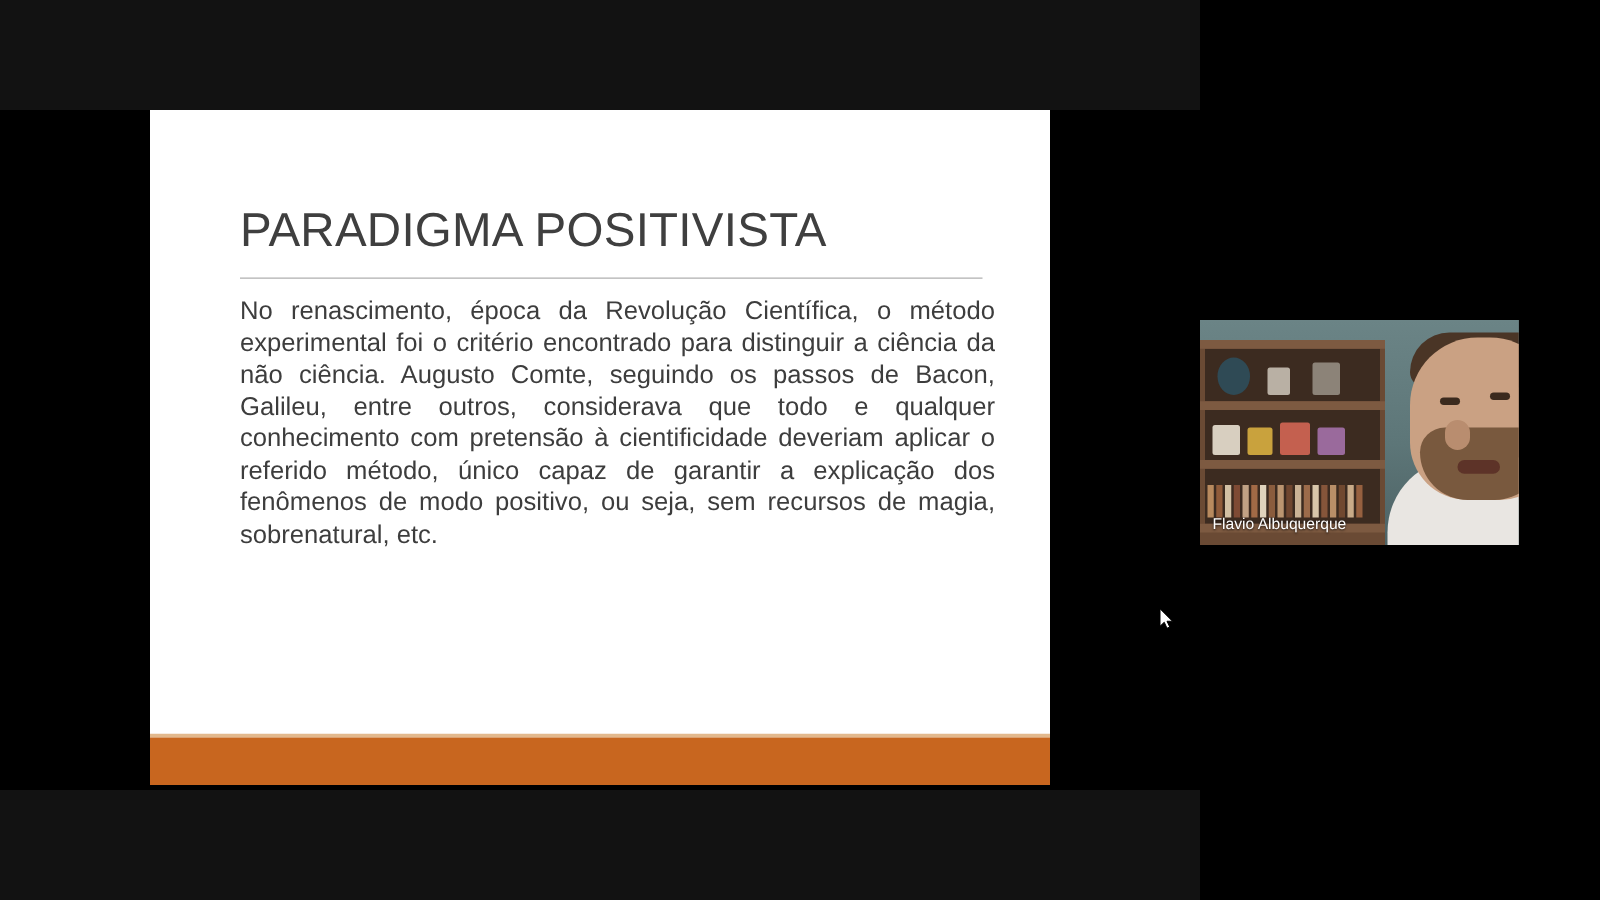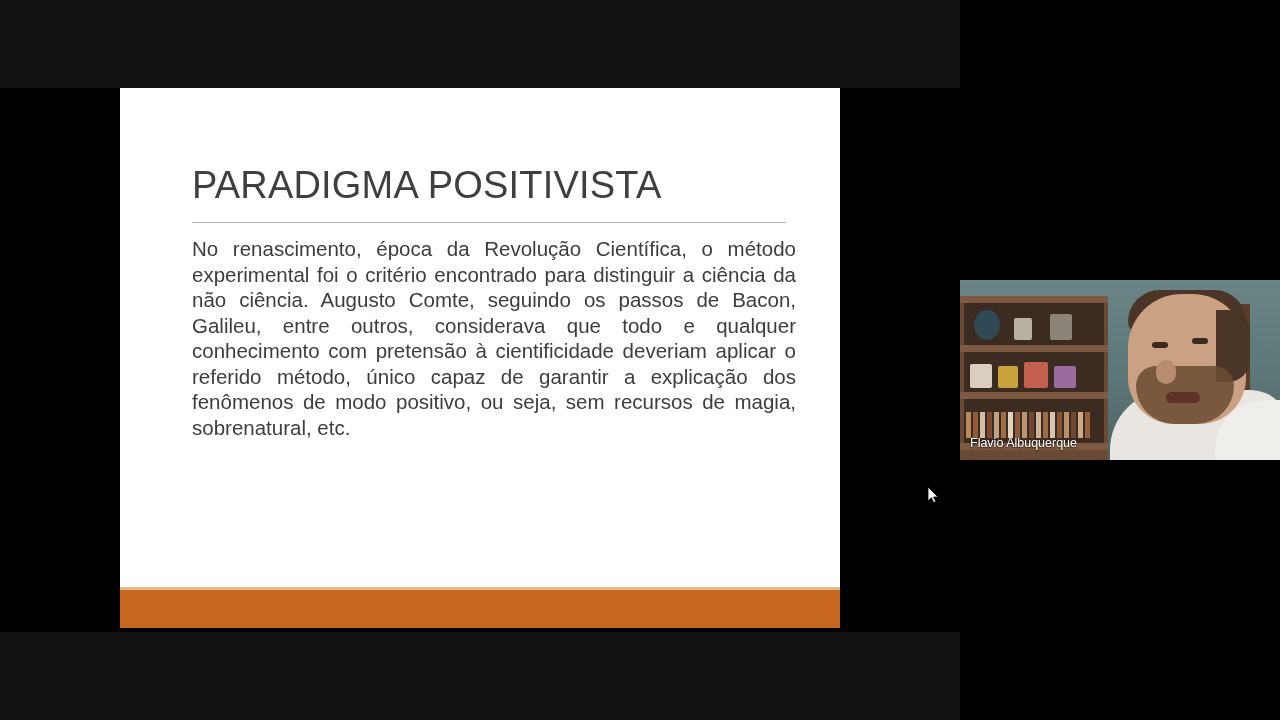--- a/index.html
+++ b/index.html
@@ -109,22 +109,22 @@
     bottom: 38px;
     width: 720px;
     height: 3px;
     background: #e3b98d;
   }
 
   
   .webcam {
     position: absolute;
     left: 960px;
-    top: 280px;
-    width: 320px;
+    top: 256px;
+    width: 255px;
     height: 180px;
     overflow: hidden;
     background: #5d6f70;
   }
   .wc-wall {
     position: absolute;
     left: 0; top: 0; width: 320px; height: 180px;
     background: linear-gradient(180deg, #6b8486 0%, #5d7678 55%, #4d6264 100%);
   }
   .wc-shelfunit {

